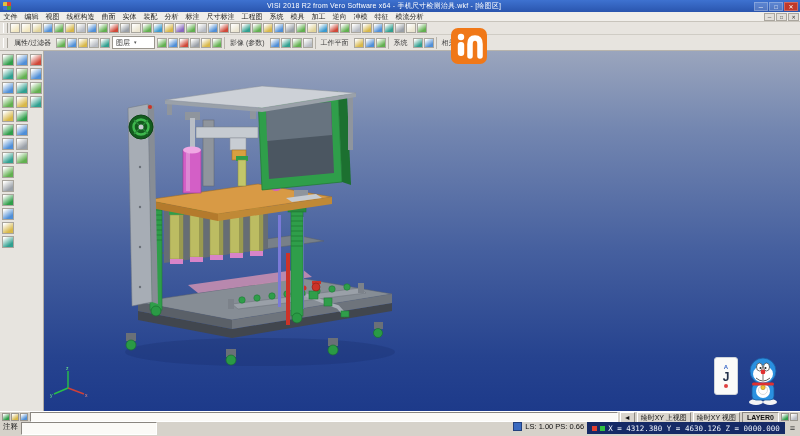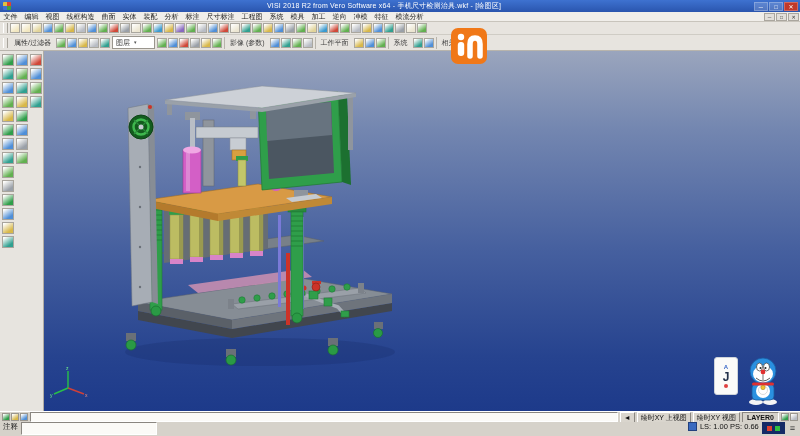--- a/index.html
+++ b/index.html
@@ -487,17 +487,18 @@
 
   <div class="status2">
     <span>注释</span>
     <input class="note-input" style="">
     <span class="s-spacer"></span>
     <span class="bluechip"></span>
     <span class="ls-text">LS: 1.00  PS: 0.66</span>
     <span class="coords">
       <span class="chip" style="background:#e04030"></span>
       <span class="chip" style="background:#30c040"></span>
+      <span>X = 4312.380  Y = 4630.126  Z = 0000.000</span>
     </span>
     <span class="burger">≡</span>
   </div>
 
 </div>
 
 </body></html>

